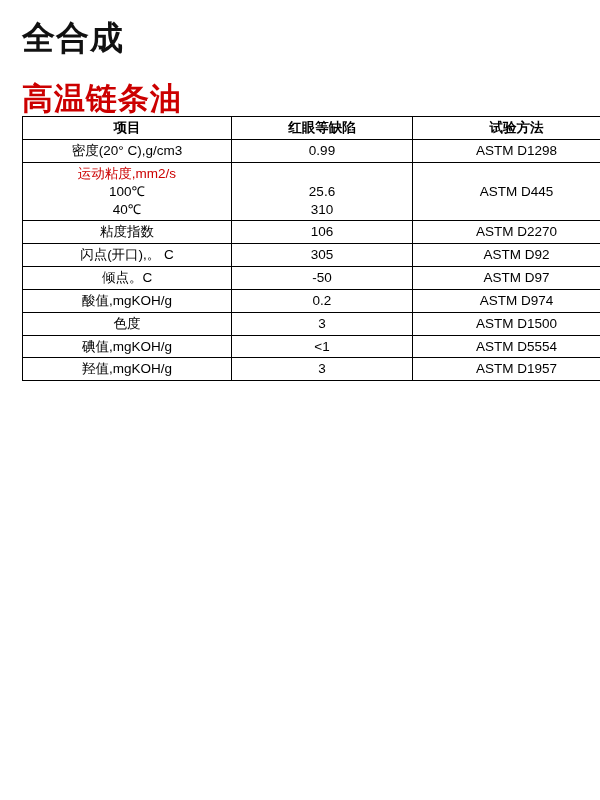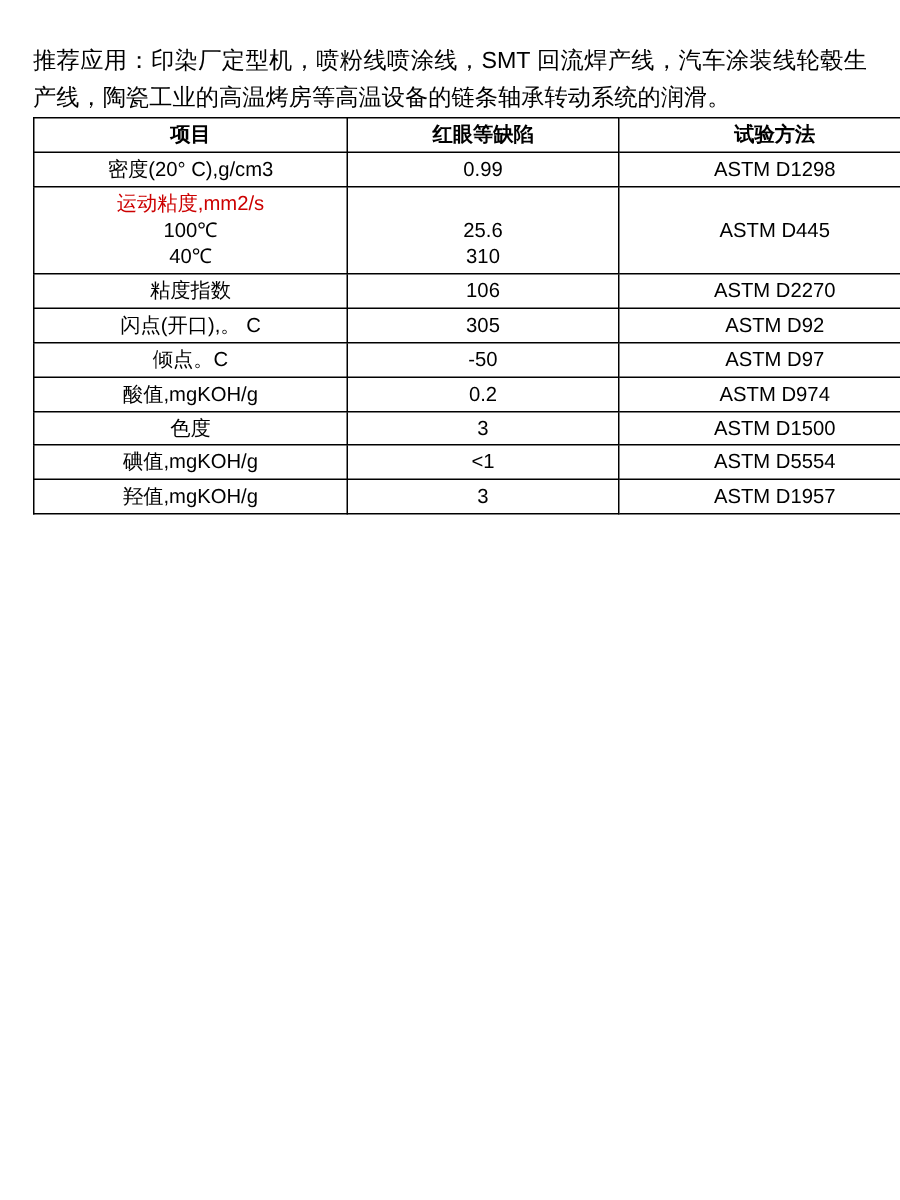--- a/index.html
+++ b/index.html
@@ -80,23 +80,24 @@
   .cell-left { text-align: center; padding-left: 6px; }
   .cell-center { text-align: center; margin-top: 26px; }
   .red { color: #cc0000; }
   .multiline-item { line-height: 1.32; }
 </style>
 </head>
 <body>
 
 <div class="page">
 
+  <div class="title-main">全合成</div>
+  <div class="title-sub">高温链条油</div>
 
 
-  <div class="body-para">推荐应用：印染厂定型机，喷粉线喷涂线，SMT 回流焊产线，汽车涂装线轮毂生产线，陶瓷工业的高温烤房等高温设备的链条轴承转动系统的润滑。</div>
 
 
   <table class="spec">
     <thead>
       <tr>
         <th class="col-item">项目</th>
         <th class="col-val">红眼等缺陷</th>
         <th class="col-method">试验方法</th>
       </tr>
     </thead>

